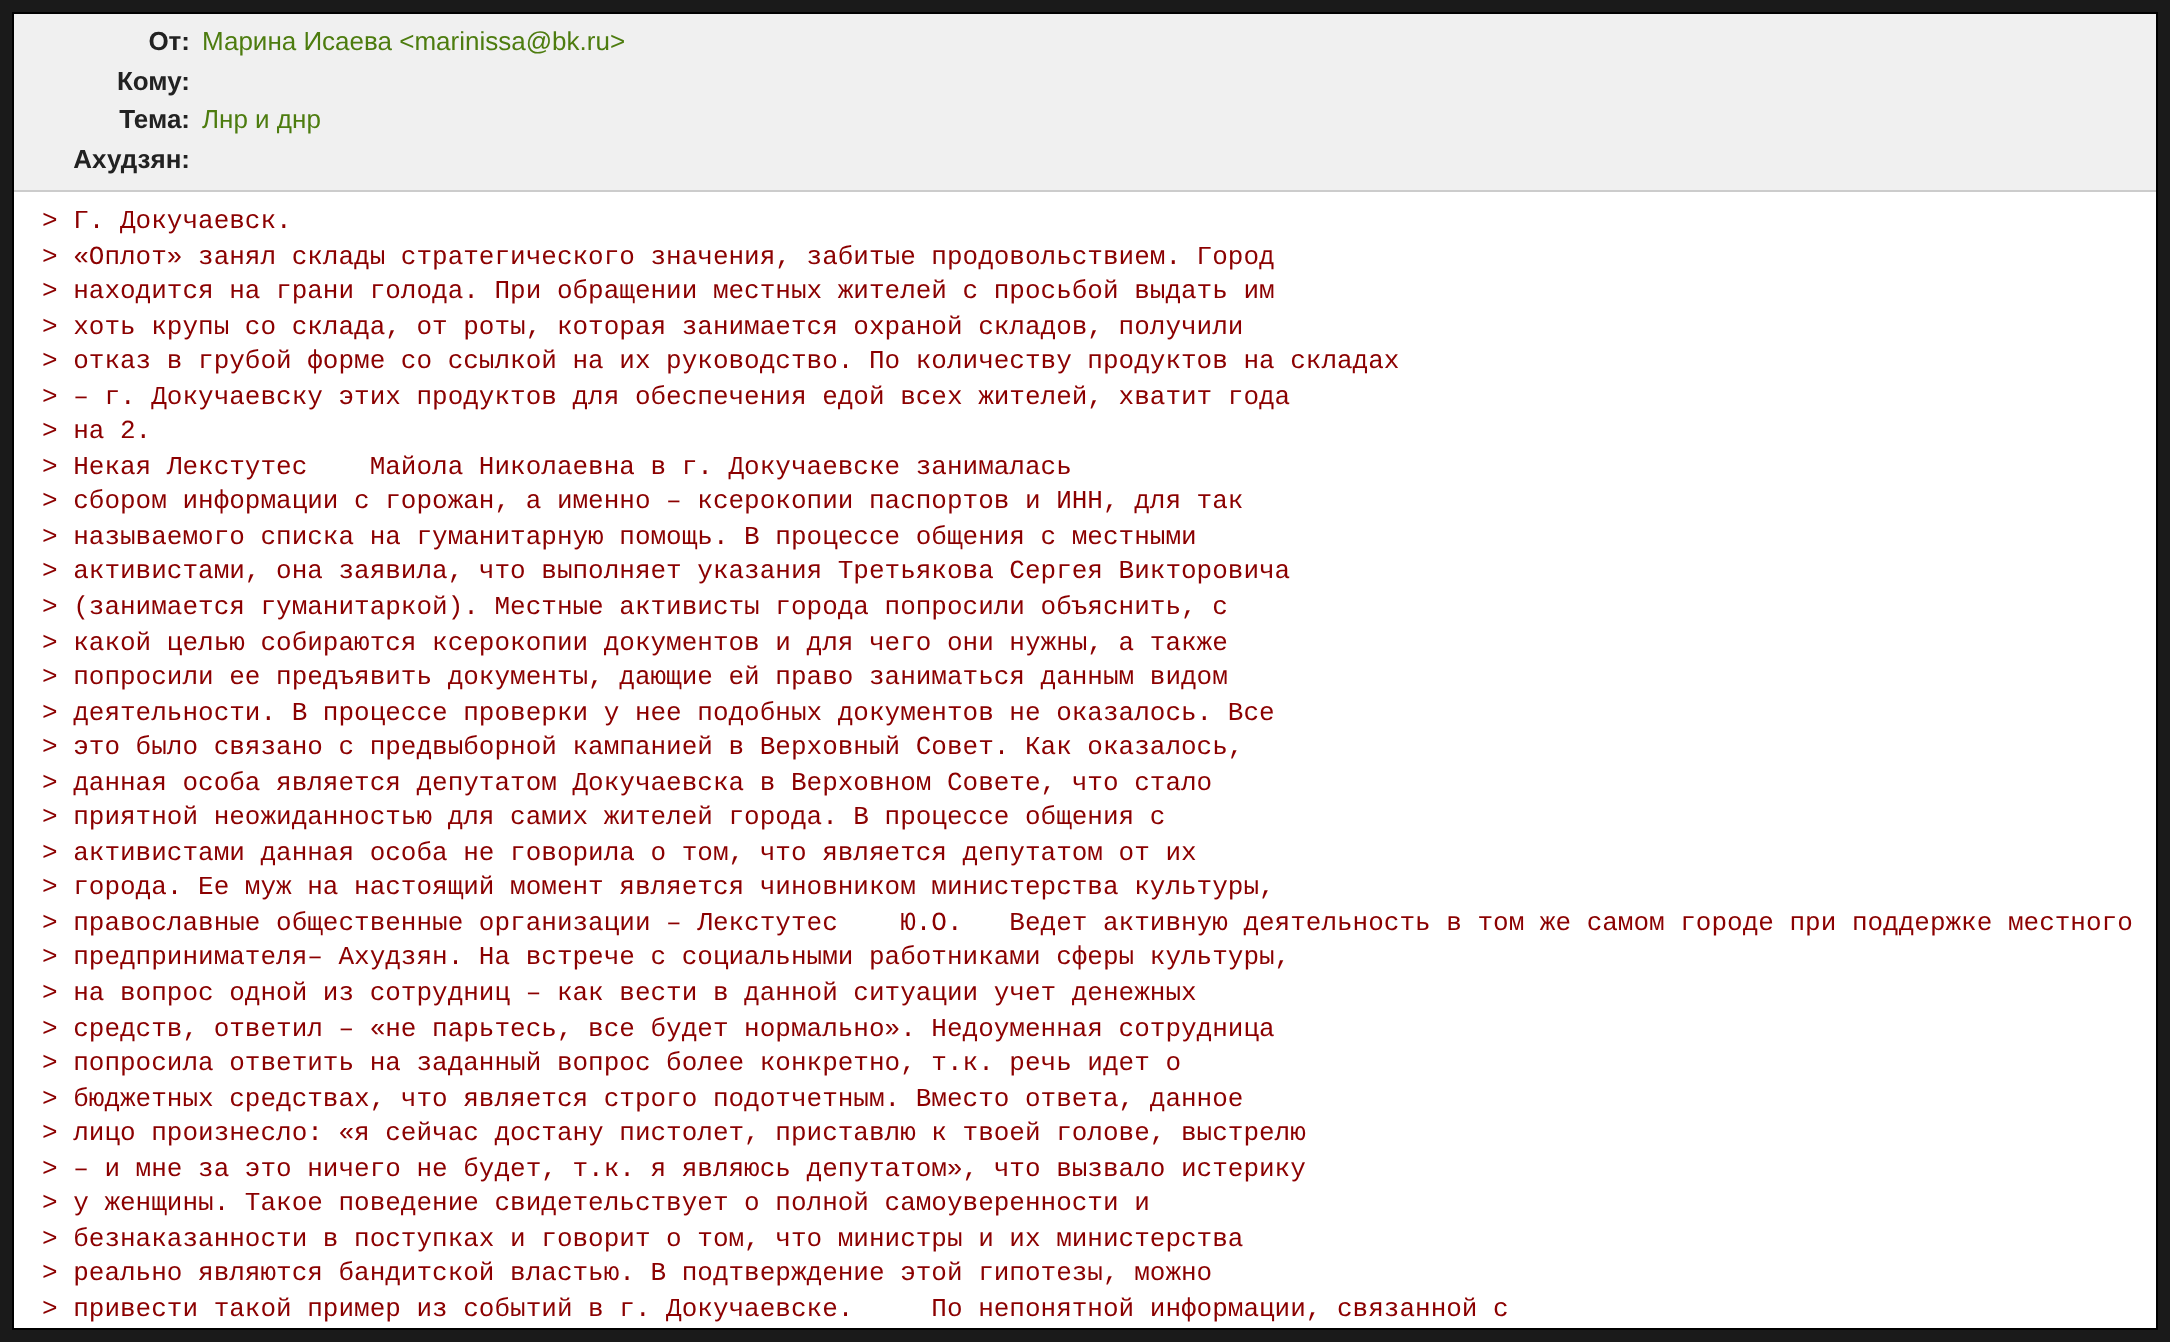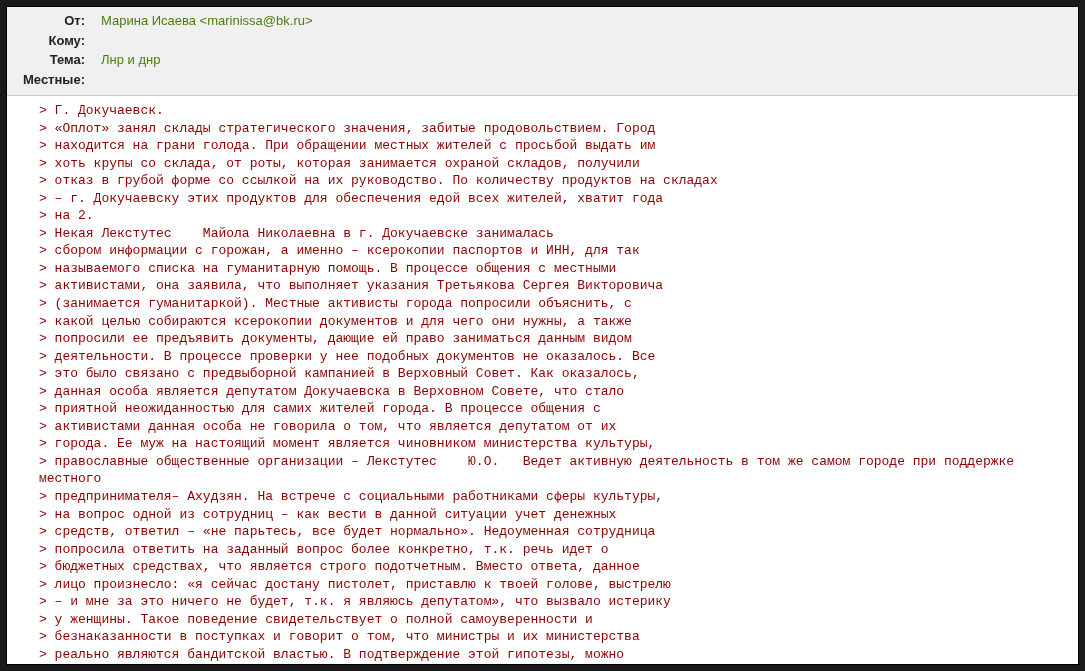--- a/index.html
+++ b/index.html
@@ -24,53 +24,52 @@
   .header-row {
     display: flex;
     align-items: baseline;
     line-height: 1.5;
   }
   .header-label {
     width: 86px;
     text-align: right;
     font-weight: bold;
     color: #222;
-    padding-right: 16px;
+    padding-right: 6px;
     flex-shrink: 0;
   }
   .header-value {
     color: #4d7c0f;
   }
   .body-area {
     padding: 6px 10px 10px 14px;
     font-family: "Courier New", Courier, monospace;
     font-size: 13px;
     line-height: 1.35;
     color: #8b0000;
     white-space: pre-wrap;
   }
   .body-line {
     display: block;
-    margin-left: 18px;
   }
 </style>
 </head>
 <body>
 
 <div class="window">
   <div class="headers">
     <div class="header-row">
       <div class="header-label">От:</div>
       <div class="header-value">Марина Исаева &lt;marinissa@bk.ru&gt;</div>
     </div>
     <div class="header-row">
       <div class="header-label">Кому:</div>
     </div>
     <div class="header-row">
       <div class="header-label">Тема:</div>
       <div class="header-value">Лнр и днр</div>
     </div>
     <div class="header-row">
-      <div class="header-label">Местные:</div>
+      <div class="header-label">Ахудзян:</div>
     </div>
   </div>
   <div class="body-area" id="body-area"><span class="body-line">&gt; Г. Докучаевск.</span><span class="body-line">&gt; «Оплот» занял склады стратегического значения, забитые продовольствием. Город</span><span class="body-line">&gt; находится на грани голода. При обращении местных жителей с просьбой выдать им</span><span class="body-line">&gt; хоть крупы со склада, от роты, которая занимается охраной складов, получили</span><span class="body-line">&gt; отказ в грубой форме со ссылкой на их руководство. По количеству продуктов на складах</span><span class="body-line">&gt; – г. Докучаевску этих продуктов для обеспечения едой всех жителей, хватит года</span><span class="body-line">&gt; на 2.</span><span class="body-line">&gt; Некая Лекстутес    Майола Николаевна в г. Докучаевске занималась</span><span class="body-line">&gt; сбором информации с горожан, а именно – ксерокопии паспортов и ИНН, для так</span><span class="body-line">&gt; называемого списка на гуманитарную помощь. В процессе общения с местными</span><span class="body-line">&gt; активистами, она заявила, что выполняет указания Третьякова Сергея Викторовича</span><span class="body-line">&gt; (занимается гуманитаркой). Местные активисты города попросили объяснить, с</span><span class="body-line">&gt; какой целью собираются ксерокопии документов и для чего они нужны, а также</span><span class="body-line">&gt; попросили ее предъявить документы, дающие ей право заниматься данным видом</span><span class="body-line">&gt; деятельности. В процессе проверки у нее подобных документов не оказалось. Все</span><span class="body-line">&gt; это было связано с предвыборной кампанией в Верховный Совет. Как оказалось,</span><span class="body-line">&gt; данная особа является депутатом Докучаевска в Верховном Совете, что стало</span><span class="body-line">&gt; приятной неожиданностью для самих жителей города. В процессе общения с</span><span class="body-line">&gt; активистами данная особа не говорила о том, что является депутатом от их</span><span class="body-line">&gt; города. Ее муж на настоящий момент является чиновником министерства культуры,</span><span class="body-line">&gt; православные общественные организации – Лекстутес    Ю.О.   Ведет активную деятельность в том же самом городе при поддержке местного</span><span class="body-line">&gt; предпринимателя– Ахудзян. На встрече с социальными работниками сферы культуры,</span><span class="body-line">&gt; на вопрос одной из сотрудниц – как вести в данной ситуации учет денежных</span><span class="body-line">&gt; средств, ответил – «не парьтесь, все будет нормально». Недоуменная сотрудница</span><span class="body-line">&gt; попросила ответить на заданный вопрос более конкретно, т.к. речь идет о</span><span class="body-line">&gt; бюджетных средствах, что является строго подотчетным. Вместо ответа, данное</span><span class="body-line">&gt; лицо произнесло: «я сейчас достану пистолет, приставлю к твоей голове, выстрелю</span><span class="body-line">&gt; – и мне за это ничего не будет, т.к. я являюсь депутатом», что вызвало истерику</span><span class="body-line">&gt; у женщины. Такое поведение свидетельствует о полной самоуверенности и</span><span class="body-line">&gt; безнаказанности в поступках и говорит о том, что министры и их министерства</span><span class="body-line">&gt; реально являются бандитской властью. В подтверждение этой гипотезы, можно</span><span class="body-line">&gt; привести такой пример из событий в г. Докучаевске.     По непонятной информации, связанной с</span><span class="body-line">&gt; коррупцией коменданта города Докучаевска (местный житель) приехала силовая</span></div>
 </div>
 
 </body></html>

